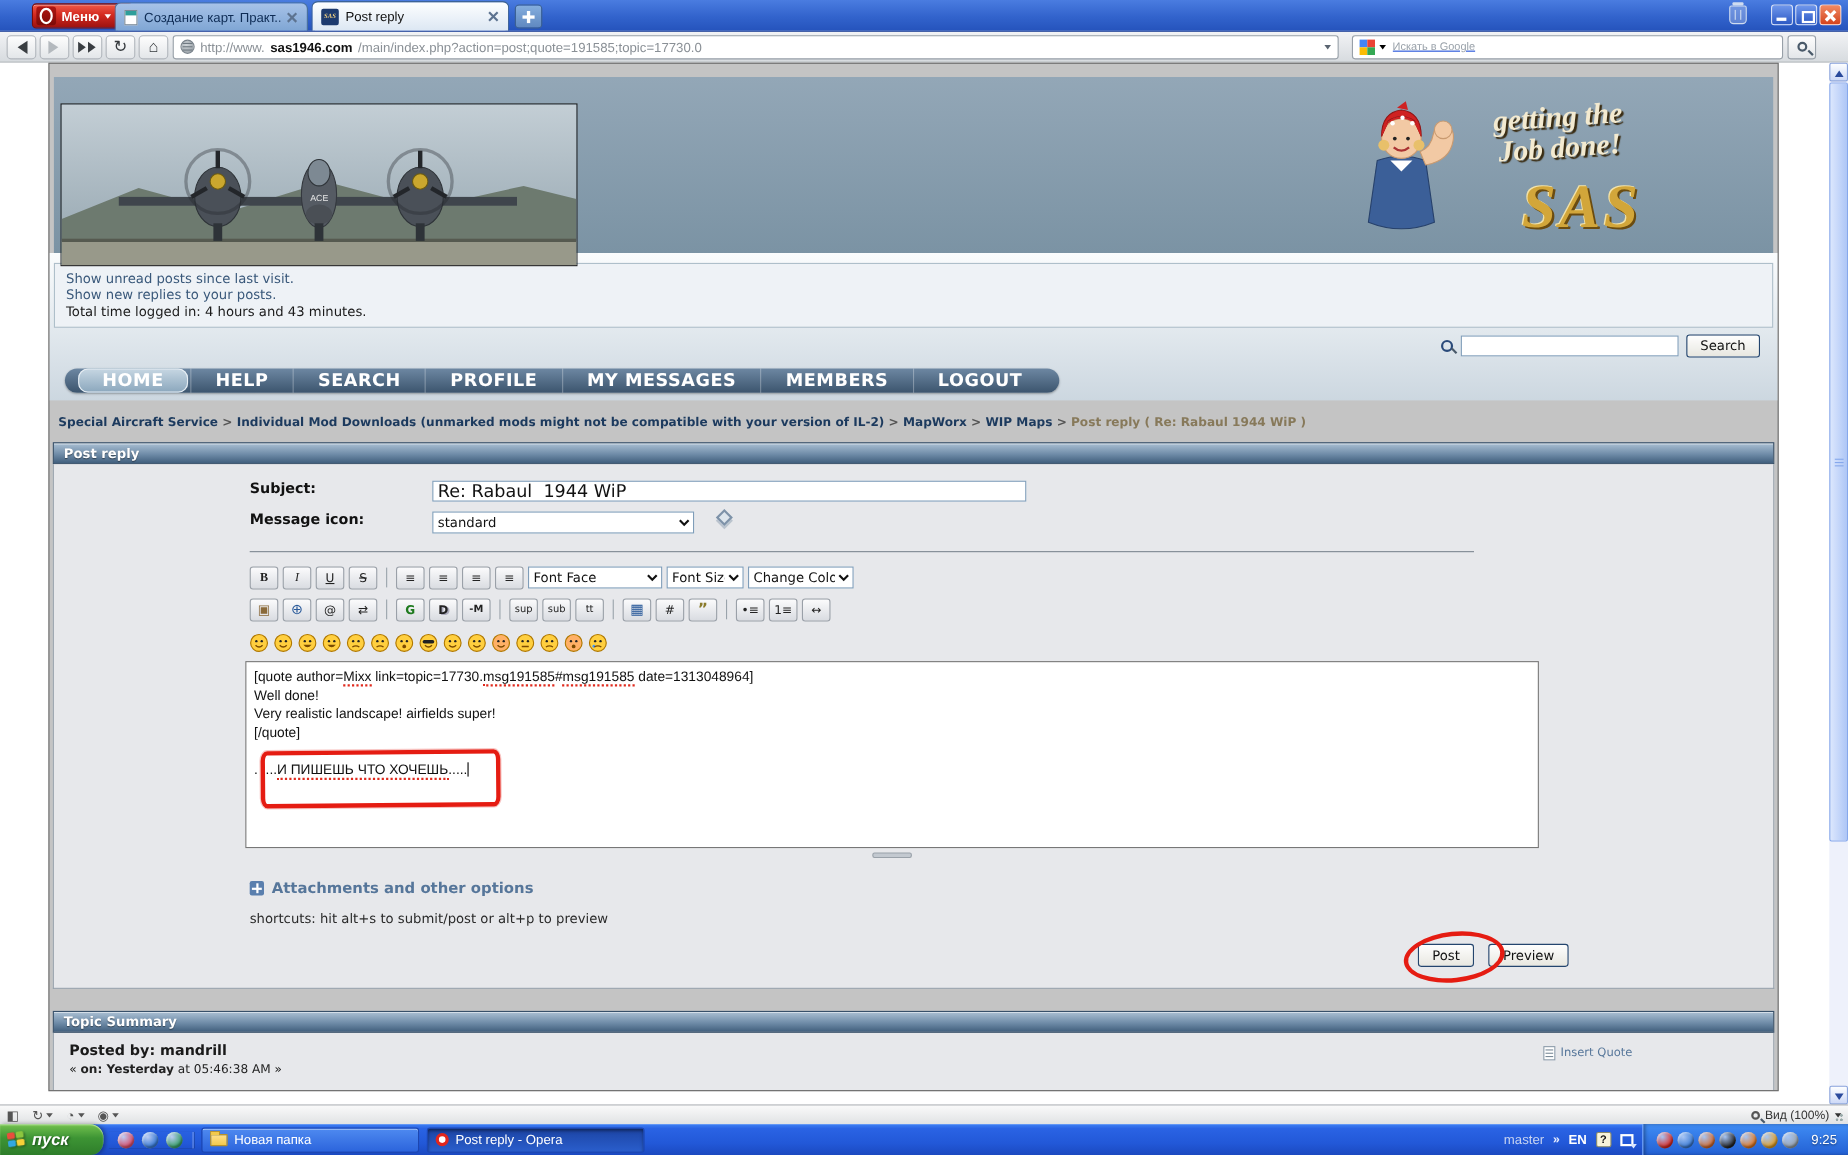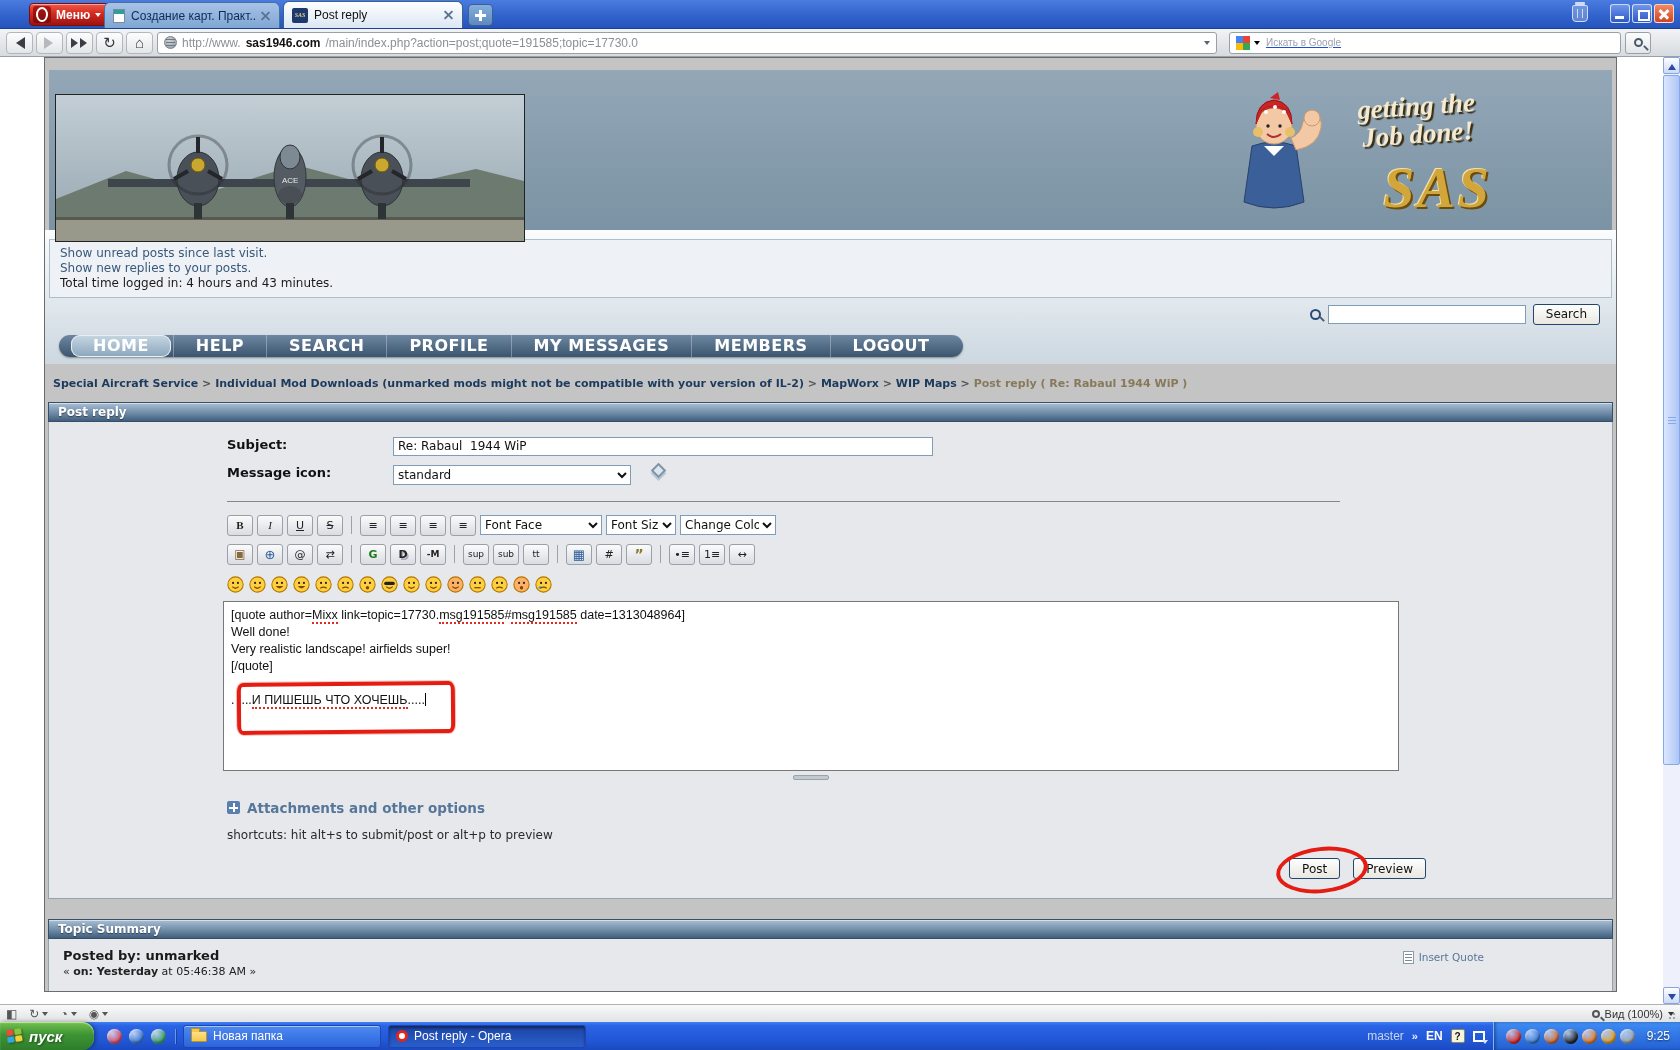--- a/index.html
+++ b/index.html
@@ -99,21 +99,21 @@
   .upper{background:linear-gradient(180deg,#fafcfd,#ccd7e0);padding:6px 4px 4px;}
   .catbar{height:21px;background:linear-gradient(180deg,#e9eff4,#b6c8d7);border:1px solid #9fb0bf;display:flex;align-items:center;padding:0 8px;gap:8px;font-size:12px;color:#1c1c1c;}
   .catbar .spacer{flex:1;}
   .datetime{font-size:11px;color:#222;}
   .collapse{width:13px;height:13px;background:#f4f7fa;border:1px solid #8aa0b4;position:relative;}
   .collapse::after{content:"";position:absolute;left:2px;top:5px;width:7px;height:2px;background:#35506b;}
   .infobox{margin-top:3px;border:1px solid #aebfca;background:#eef2f6;padding:6px 10px;font-size:12px;line-height:15px;}
   .glink{color:#39587a;text-decoration:none;cursor:pointer;}
   .totaltime{color:#1a1a1a;}
   .searchrow{height:32px;display:flex;justify-content:flex-end;align-items:center;gap:7px;padding-right:12px;}
-  .xpinput{height:19px;border:1px solid #7f9db9;background:#fff;font-size:12px;padding:0 4px;font-family:"DejaVu Sans",sans-serif;color:#111;}
+  .xpinput{height:19px;border:1px solid #7f9db9;background:#fff;font-size:16px;padding:0 4px;font-family:"DejaVu Sans",sans-serif;color:#111;}
   .searchrow .xpinput{width:198px;}
   .xpbtn{height:21px;border:1px solid #24456e;border-radius:3px;background:linear-gradient(180deg,#fefefe,#e8e7e0);font-size:12px;color:#111;padding:0 12px;font-family:"DejaVu Sans",sans-serif;}
   .menurow{height:30px;padding:5px 0 0 10px;}
   .menubar{display:inline-flex;height:22px;background:linear-gradient(180deg,#6d87a2,#3c556e);border-radius:11px;padding:0 12px;align-items:center;box-shadow:0 1px 2px rgba(0,0,0,.35);}
   .mitem{font-size:16px;font-weight:bold;letter-spacing:.5px;color:#fff;padding:3px 22px;line-height:1;cursor:pointer;}
   .mitem + .mitem{border-left:1px solid rgba(255,255,255,.3);}
   .mitem.active{background:linear-gradient(180deg,#c7d7e3,#8aa6bc);border-radius:9px;border-left:none;margin-right:2px;box-shadow:inset 0 0 0 1px #e7eef4;}
 
   .breadcrumb{padding:13px 8px 10px;font-size:11px;font-weight:bold;color:#333;line-height:1.35;}
   .crumb{color:#1c3a5e;text-decoration:none;cursor:pointer;}
@@ -546,21 +546,21 @@
             <button class="xpbtn" data-name="preview-button">Preview</button>
           </div>
         </div>
       </div>
 
       <div class="gap"></div>
 
       <div class="section" data-name="topic-summary-section">
         <div class="sec-header" data-name="topic-summary-header"><span>Topic Summary</span></div>
         <div class="summary-body" data-name="topic-summary-body">
-          <div class="postedby" data-name="posted-by-text">Posted by: unmarked</div>
+          <div class="postedby" data-name="posted-by-text">Posted by: mandrill</div>
           <div class="postedon" data-name="posted-on-text"><span>« </span><b>on: Yesterday</b><span> at 05:46:38 AM »</span></div>
           <div class="insertquote" data-name="insert-quote-link">
             <span class="iq-icon" data-name="insert-quote-icon"></span>
             <span>Insert Quote</span>
           </div>
         </div>
       </div>
 
     </div>
 

